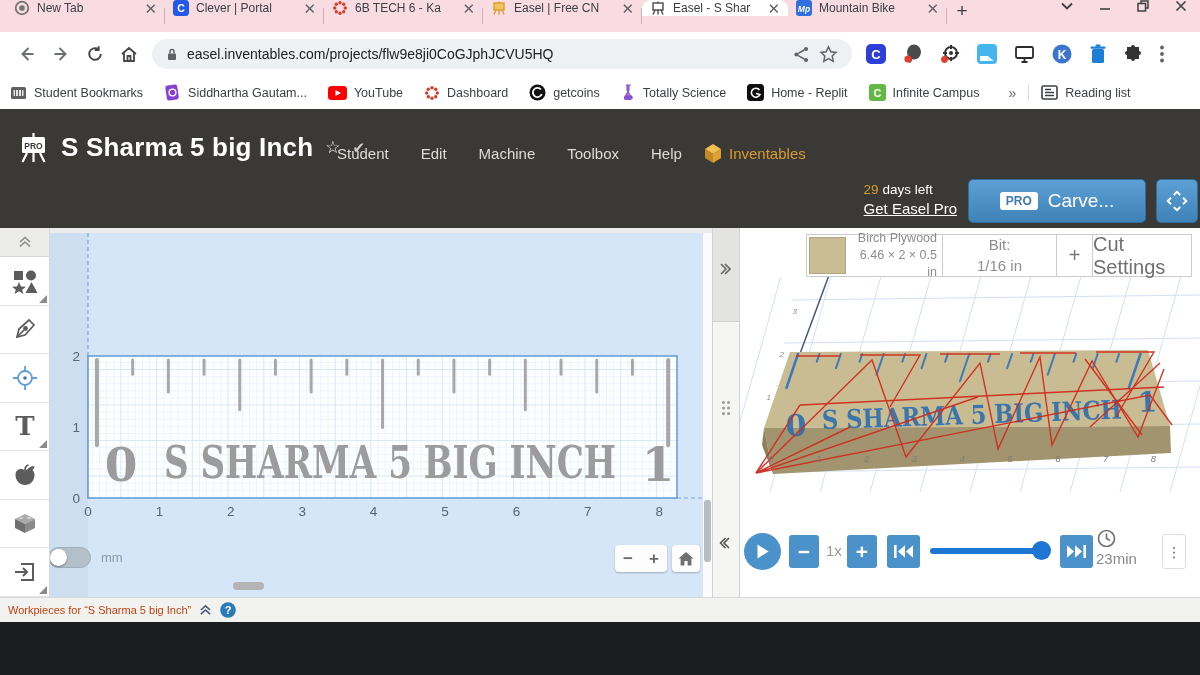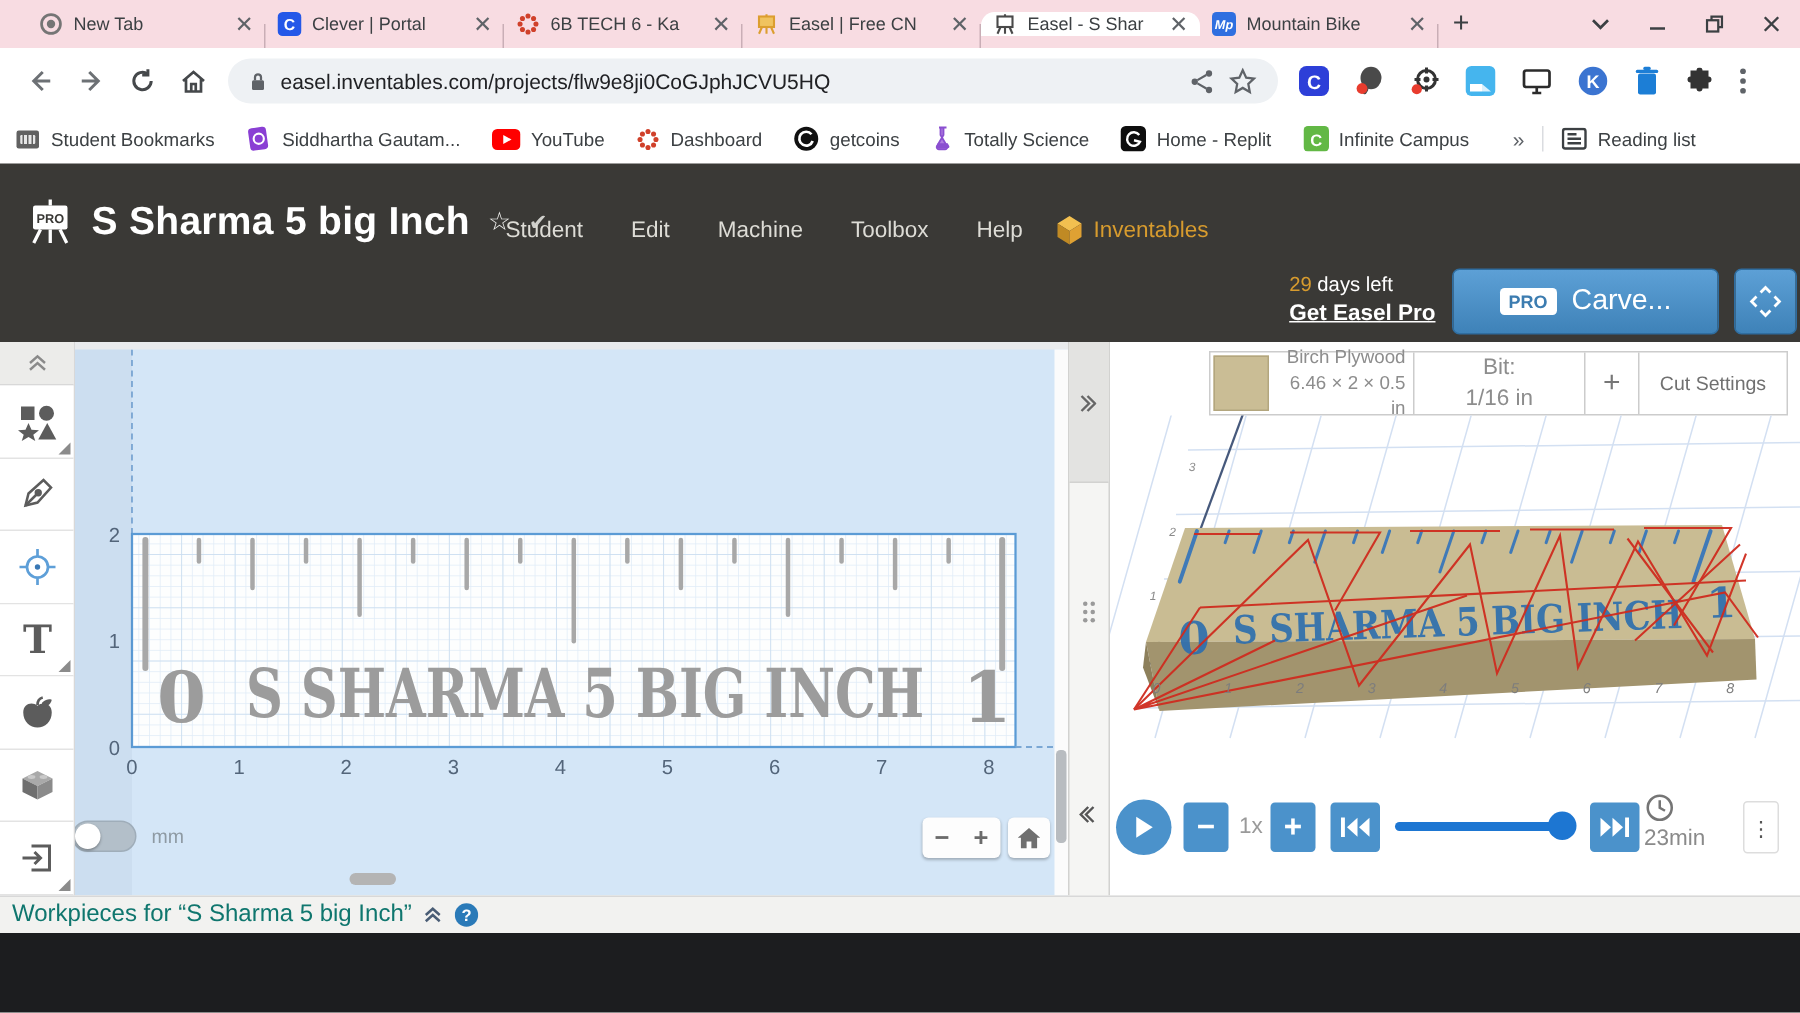--- a/index.html
+++ b/index.html
@@ -3,21 +3,21 @@
 <meta charset="utf-8">
 <style>
   *{box-sizing:border-box;margin:0;padding:0}
   html,body{background:#555}
   #app{position:relative;width:1200px;height:675px;margin:0 auto;overflow:hidden;
        font-family:"Liberation Sans",sans-serif;background:#fff}
   svg{display:block}
 
   
   #tabstrip{position:absolute;left:0;top:0;width:1200px;height:32px;background:#f8dce2;
-            display:flex;align-items:center;padding-left:18px}
+            display:flex;align-items:flex-start;padding-left:6px}
   .tab{width:159px;display:flex;align-items:center;gap:7px;padding:0 8px;font-size:12px;
        color:#3c4043;position:relative}
   .tab .sep{position:absolute;right:0;top:8px;height:16px;width:1px;background:#c9aeb6}
   .tab.active{background:#fff;border-radius:9px 9px 0 0;width:146px}
   .tab-title{flex:1;overflow:hidden;white-space:nowrap}
   .tab-close{font-size:15px;color:#5f6368;line-height:1}
   .fav{width:16px;height:16px;flex:0 0 16px;display:flex;align-items:center;justify-content:center}
   #newtab-btn{width:30px;display:flex;align-items:center;justify-content:center;
               font-size:19px;color:#3c4043}
   #winctl{margin-left:auto;display:flex;align-items:center}
@@ -47,21 +47,21 @@
   #eh-title h1{font-size:26px;font-weight:bold;letter-spacing:.2px}
   #eh-star{font-size:17px;color:#f2f2f0}
   #eh-check{font-size:15px;color:#cfcfcb}
   #eh-menus{position:absolute;left:337px;top:24px;height:40px;display:flex;align-items:center;gap:32px;
             font-size:15px;color:#dddcd6}
   #eh-brand{position:absolute;left:703px;top:24px;height:40px;display:flex;align-items:center;gap:6px;
             color:#d79b2e;font-size:15px}
   #eh-trial{position:absolute;right:243px;top:72px;text-align:left;line-height:1.35}
   #eh-trial .days{color:#d79b2e}
   #eh-trial .l1{font-size:13.5px}
-  #eh-trial .l2{font-size:15px;font-weight:bold;text-decoration:underline}
+  #eh-trial .l2{font-size:15px;font-weight:normal;text-decoration:underline}
   #carve-btn{position:absolute;left:968px;top:70px;width:178px;height:44px;border-radius:5px;
              background:linear-gradient(#5da0d6,#3e82b8);border:1px solid #2f6d9f;
              display:flex;align-items:center;justify-content:center;gap:10px}
   #carve-btn .badge{background:#fff;color:#3c7cb0;font-weight:bold;font-size:12px;
                     padding:2px 6px;border-radius:3px}
   #carve-btn .lbl{font-size:19px;color:#fff}
   #jog-btn{position:absolute;left:1156px;top:70px;width:42px;height:44px;border-radius:5px;
            background:linear-gradient(#5da0d6,#3e82b8);border:1px solid #2f6d9f;
            display:flex;align-items:center;justify-content:center}
 
@@ -104,21 +104,21 @@
 
   #right-panel{position:absolute;left:740px;top:228px;width:460px;height:369px;background:#fff}
   #cutbar{position:absolute;left:66px;top:6px;width:386px;height:43px;border:1px solid #ccc;
           display:flex;background:#fff;color:#8d8d8d}
   .cutcell{border-right:1px solid #ccc;display:flex;align-items:center;justify-content:center}
   .cutcell.c1{width:136px;gap:6px;padding:2px}
   .cutcell.c1 .sw{width:37px;height:37px;background:#cabd95;border:1px solid #b3a67e}
   .cutcell.c1 .txt{flex:1;text-align:right;font-size:12.5px;line-height:1.35;padding-right:3px}
   .cutcell.c2{width:114px;flex-direction:column;font-size:15px;line-height:1.35}
   .cutcell.c3{width:36px;font-size:20px;color:#777}
-  .cutcell.c4{flex:1;border-right:none;font-size:13px;color:#707070}
+  .cutcell.c4{flex:1;border-right:none;font-size:20px;color:#707070}
 
   
   .pbtn{position:absolute;background:#4b92cb;border-radius:3px;display:flex;
         align-items:center;justify-content:center;color:#fff}
   #pb-play{left:4px;top:305px;width:37px;height:37px;border-radius:50%}
   #pb-minus{left:49px;top:307px;width:30px;height:33px;font-size:21px;font-weight:bold}
   #pb-speed{position:absolute;left:86px;top:314px;font-size:15px;color:#9a9a9a}
   #pb-plus{left:107px;top:307px;width:30px;height:33px;font-size:21px;font-weight:bold}
   #pb-start{left:147px;top:307px;width:33px;height:33px}
   #pb-track{position:absolute;left:190px;top:320px;width:118px;height:6px;border-radius:3px;background:#1d76d2}
@@ -126,21 +126,21 @@
   #pb-end{left:320px;top:307px;width:33px;height:33px}
   #pb-clock{position:absolute;left:357px;top:301px}
   #pb-time{position:absolute;left:356px;top:322px;font-size:15px;color:#8a8a8a}
   #pb-kebab{position:absolute;left:422px;top:306px;width:24px;height:35px;border:1px solid #ddd;
             border-radius:3px;background:#fff;display:flex;align-items:center;justify-content:center;
             font-size:14px;color:#555;letter-spacing:0}
 
   
   #wp-bar{position:absolute;left:0;top:597px;width:1200px;height:25px;background:#f2f2f0;
           border-top:1px solid #d8d8d8;display:flex;align-items:center;padding-left:8px;gap:8px}
-  #wp-bar .lbl{font-size:16px;color:#0f766e}
+  #wp-bar .lbl{font-size:11px;color:#c2410c}
 
   
   #shelf{position:absolute;left:0;top:622px;width:1200px;height:53px;background:#1c1d1f}
 
   .ruler-font{font-family:"DejaVu Serif","Liberation Serif",serif;font-weight:bold}
 </style>
 </head>
 <body>
 
 <div id="app">

